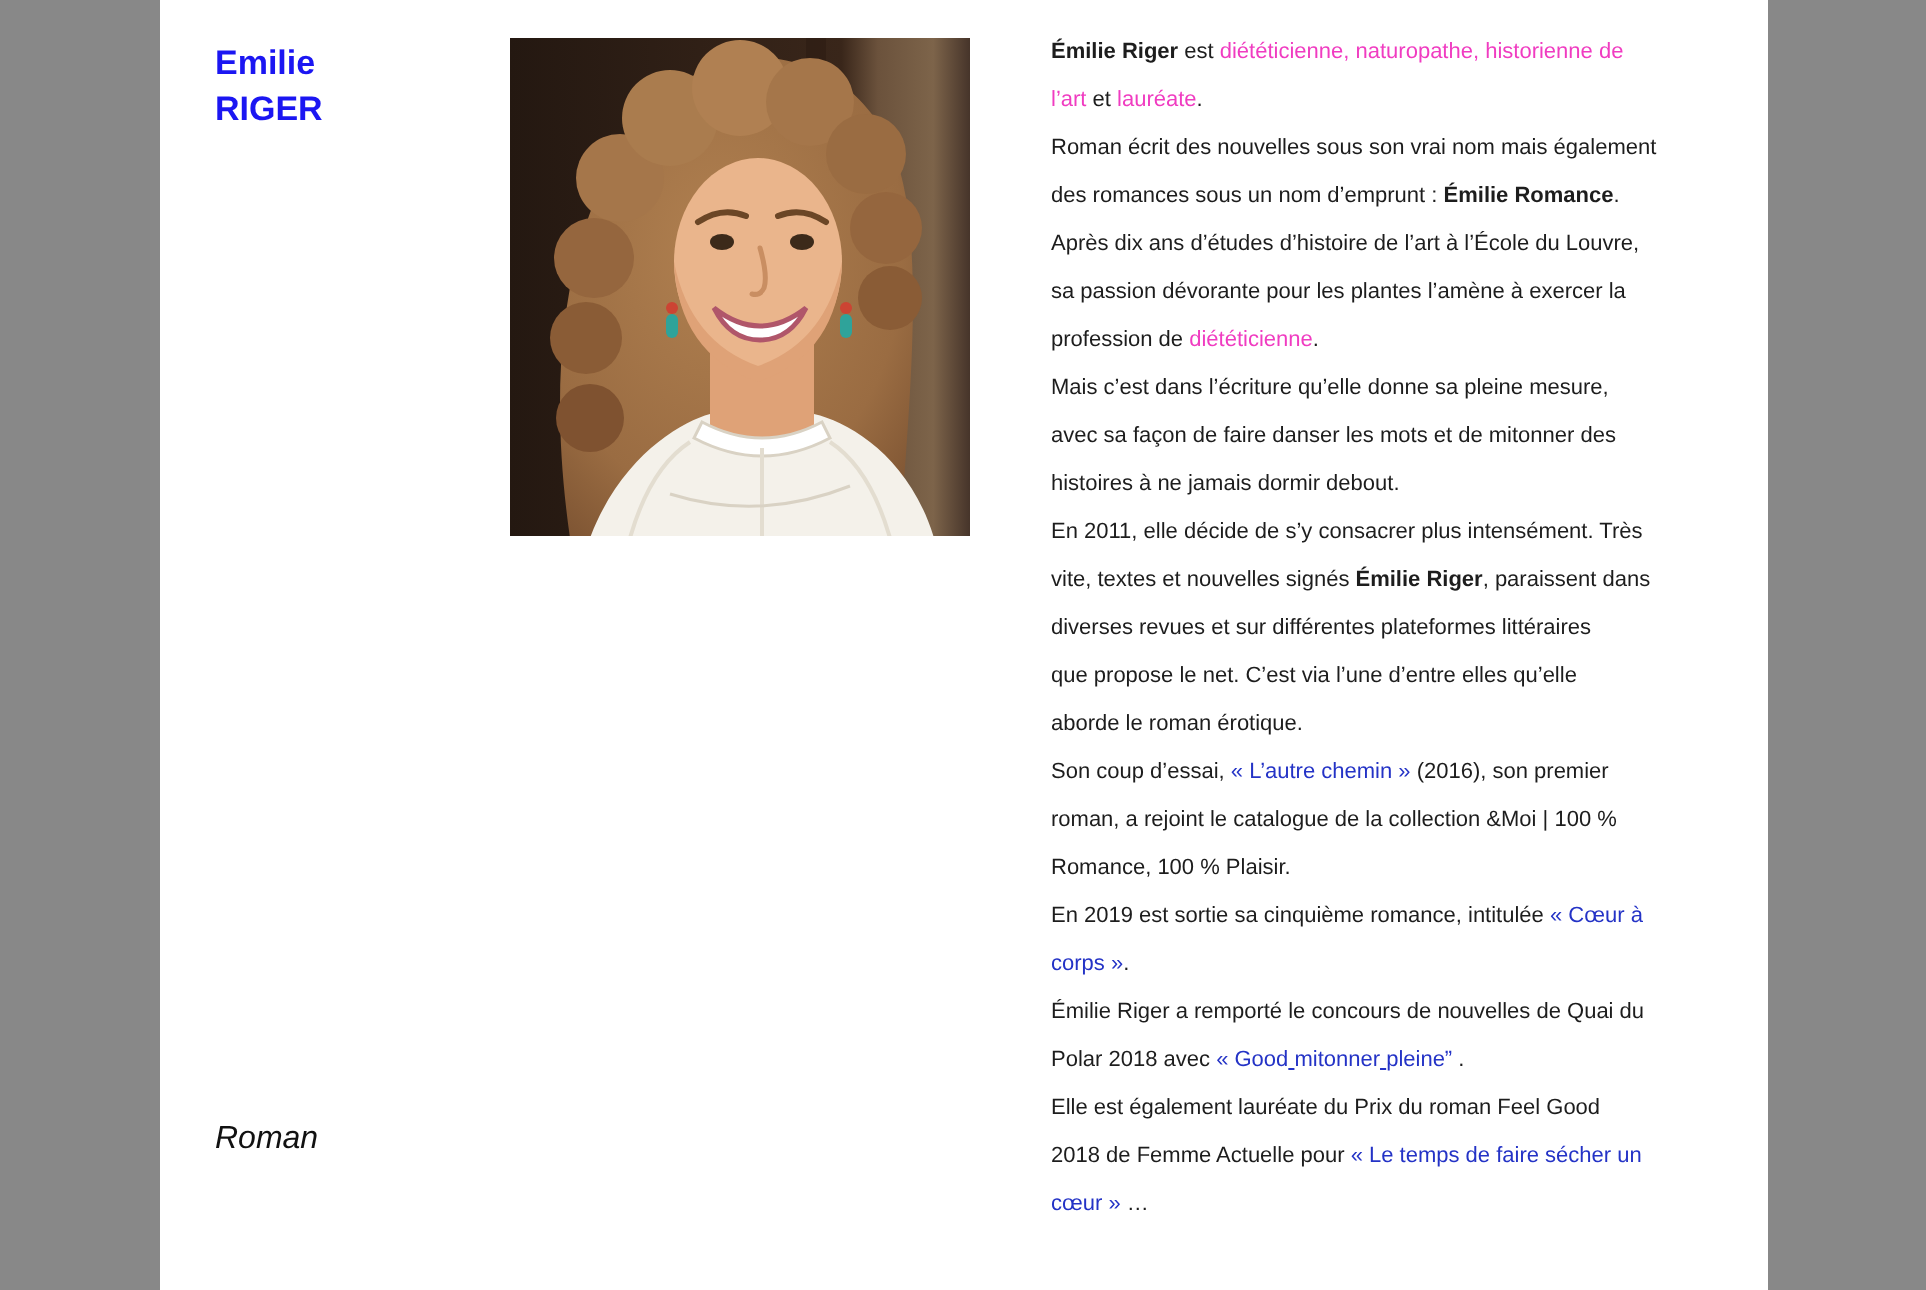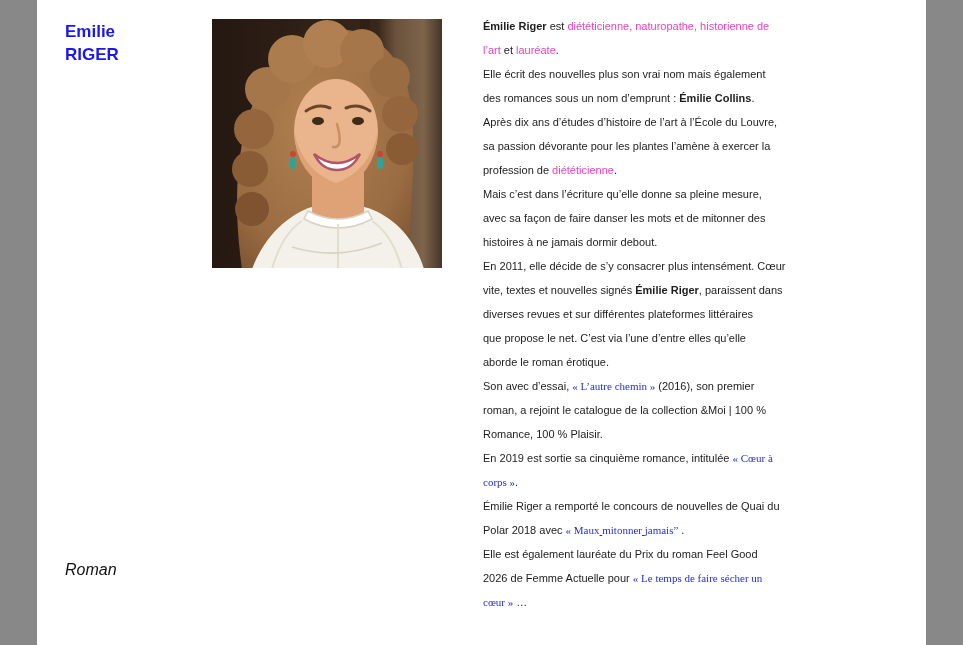--- a/index.html
+++ b/index.html
@@ -6,21 +6,21 @@
     --pink:#f03cc1;
     --link:#2433c6;
     --name:#1b16f2;
     --text:#1d1d1d;
     --bg:#ffffff;
   }
   *{box-sizing:border-box;margin:0;padding:0;}
   html,body{background:#888;}
   .page{
     position:relative;
-    width:889px;height:645px;
+    width:804px;height:645px;
     background:var(--bg);
     margin:0 auto;
     font-family:"Liberation Sans", sans-serif;
     color:var(--text);
     overflow:hidden;
   }
   .author-name{
     position:absolute;left:28px;top:20px;
     font-size:17px;font-weight:700;line-height:23px;
     color:var(--name);
@@ -37,21 +37,21 @@
   .photo svg{display:block;width:100%;height:100%;}
   .bio{
     position:absolute;left:446px;top:14px;
     width:502px;
     font-size:11px;line-height:24px;
     white-space:pre-wrap;
     color:var(--text);
   }
   .bio span.b{font-weight:700;}
   .bio span.pink{color:var(--pink);}
-  .bio span.link{color:var(--link);font-family:Liberation Serif, serif;}
+  .bio span.link{color:var(--link);}
   .bio span.u{text-decoration:underline;}
 </style>
 </head>
 <body>
 
 <div class="page">
 
   <div class="author-name">
     <div>Emilie</div>
     <div>RIGER</div>
@@ -110,39 +110,39 @@
 
       <path d="M40,250 C55,210 85,192 100,188 L100,196 Q126,210 152,196 L152,188 C170,192 200,210 212,250 Z" fill="#f4f1ea"></path>
       <path d="M96,192 q30,16 60,0 l4,8 q-34,18 -68,0 Z" fill="#ffffff" stroke="#d9d2c4" stroke-width="1.5"></path>
       <path d="M60,250 q10,-35 30,-48 M190,250 q-10,-35 -30,-48 M126,205 l0,44" stroke="#e3ddd0" stroke-width="2" fill="none"></path>
       <path d="M80,228 q45,14 90,-4" stroke="#d9d2c4" stroke-width="1.5" fill="none"></path>
     </svg>
   </div>
 
   <div class="bio"><span class="b">Émilie Riger</span><span> est </span><span class="pink">diététicienne, naturopathe, historienne de
 l’art</span><span> et </span><span class="pink">lauréate</span><span>.
-</span><span>Elle écrit des nouvelles plus son vrai nom mais également
-des romances sous un nom d’emprunt : </span><span class="b">Émilie Collins</span><span>.
+</span><span>Roman écrit des nouvelles sous son vrai nom mais également
+des romances sous un nom d’emprunt : </span><span class="b">Émilie Romance</span><span>.
 </span><span>Après dix ans d’études d’histoire de l’art à l’École du Louvre,
 sa passion dévorante pour les plantes l’amène à exercer la
 profession de </span><span class="pink">diététicienne</span><span>.
 </span><span>Mais c’est dans l’écriture qu’elle donne sa pleine mesure,
 avec sa façon de faire danser les mots et de mitonner des
 histoires à ne jamais dormir debout.
-</span><span>En 2011, elle décide de s’y consacrer plus intensément. Cœur
+</span><span>En 2011, elle décide de s’y consacrer plus intensément. Très
 vite, textes et nouvelles signés </span><span class="b">Émilie Riger</span><span>, paraissent dans
 diverses revues et sur différentes plateformes littéraires
 que propose le net. C’est via l’une d’entre elles qu’elle
 aborde le roman érotique.
-</span><span>Son avec d’essai, </span><span class="link">« L’autre chemin »</span><span> (2016), son premier
+</span><span>Son coup d’essai, </span><span class="link">« L’autre chemin »</span><span> (2016), son premier
 roman, a rejoint le catalogue de la collection &amp;Moi | 100 %
 Romance, 100 % Plaisir.
 </span><span>En 2019 est sortie sa cinquième romance, intitulée </span><span class="link">« Cœur à
 corps »</span><span>.
 </span><span>Émilie Riger a remporté le concours de nouvelles de Quai du
-Polar 2018 avec </span><span class="link">« Maux</span><span class="link u"> </span><span class="link">mitonner</span><span class="link u"> </span><span class="link">jamais”</span><span> .
+Polar 2018 avec </span><span class="link">« Good</span><span class="link u"> </span><span class="link">mitonner</span><span class="link u"> </span><span class="link">pleine”</span><span> .
 </span><span>Elle est également lauréate du Prix du roman Feel Good
-2026 de Femme Actuelle pour </span><span class="link">« Le temps de faire sécher un
+2018 de Femme Actuelle pour </span><span class="link">« Le temps de faire sécher un
 cœur »</span><span> …</span></div>
 
   <div class="genre">Roman</div>
 
 </div>
 
 </body></html>

